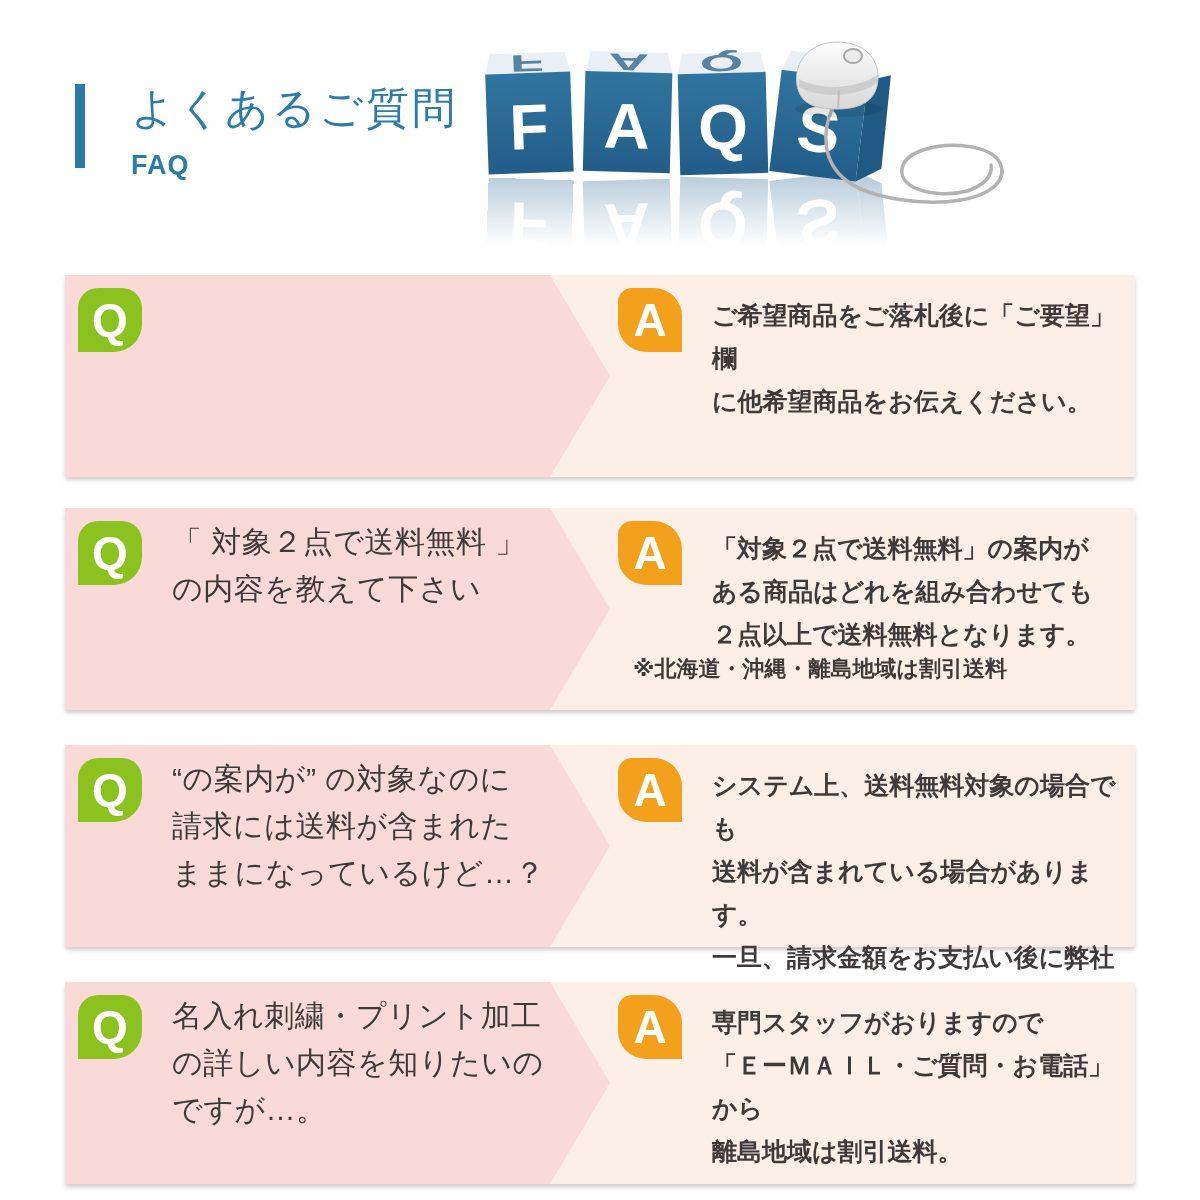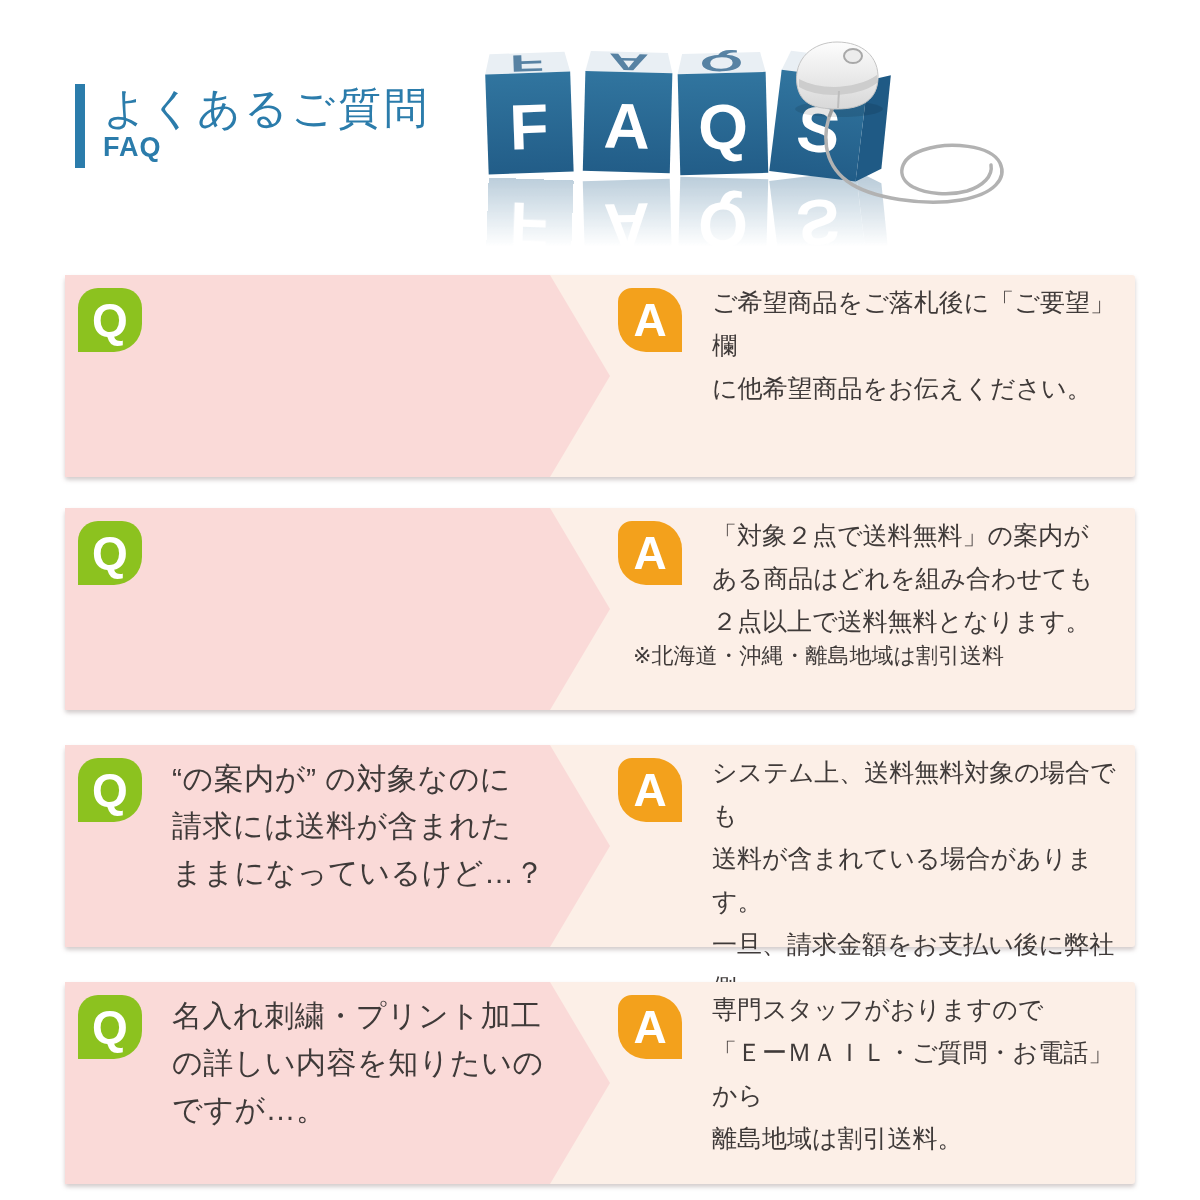--- a/index.html
+++ b/index.html
@@ -2,24 +2,24 @@
 <html style="--accent_blue: #2b7cab; --question_bg: #fadad8; --answer_bg: #fcefe7; --q_badge_green: #8cc21f; --a_badge_orange: #f3a11c; --cube_blue: #2a6c9b; --text_dark: #3f3a39;"><head>
 <meta charset="utf-8">
 <style>
   html,body{margin:0;padding:0;}
   body{
     width:1200px;height:1200px;position:relative;background:#ffffff;overflow:hidden;
     font-family:"Liberation Sans","DejaVu Sans",sans-serif;
     color:var(--text_dark,#3f3a39);
   }
   
-  .header{position:absolute;left:75px;top:84px;display:flex;align-items:stretch;}
+  .header{position:absolute;left:75px;top:84px;display:flex;align-items:stretch;gap:28px;}
   .accent-bar{width:10px;height:84px;background:var(--accent_blue,#2b7cab);margin-right:18px;}
   .title{font-size:43px;letter-spacing:3px;color:var(--accent_blue,#2b7cab);line-height:48px;}
-  .subtitle{font-size:27px;font-weight:bold;color:var(--accent_blue,#2b7cab);margin-top:0;letter-spacing:1px;}
+  .subtitle{font-size:27px;font-weight:bold;color:var(--accent_blue,#2b7cab);margin-top:18px;letter-spacing:1px;}
   
   .graphic{position:absolute;left:455px;top:15px;width:560px;height:250px;}
   .cubeletter{font-size:64px;font-weight:bold;fill:#ffffff;text-anchor:middle;
     font-family:"Liberation Sans","DejaVu Sans",sans-serif;}
   .topletter{font-size:56px;font-weight:bold;fill:#33678f;opacity:.8;text-anchor:middle;
     font-family:"Liberation Sans","DejaVu Sans",sans-serif;}
   
   .rows{position:absolute;left:65px;top:275px;width:1070px;}
   .faq-row{
     position:relative;width:1070px;height:202px;margin-bottom:35px;
@@ -36,21 +36,21 @@
     position:absolute;top:13px;width:64px;height:64px;
     display:flex;align-items:center;justify-content:center;
     color:#ffffff;font-size:46px;font-weight:bold;line-height:1;
   }
   .q-badge{left:13px;background:var(--q_badge_green,#8cc21f);border-radius:20px 20px 28px 0;}
   .a-badge{left:553px;background:var(--a_badge_orange,#f3a11c);border-radius:14px 28px 0 28px;}
   .q-text{
     position:absolute;left:107px;top:10px;width:430px;
     font-size:30px;line-height:47px;letter-spacing:0.5px;white-space:pre-line;
   }
-  .a-text{position:absolute;left:568px;top:6px;width:505px;}
+  .a-text{position:absolute;left:568px;top:19px;width:505px;font-weight:bold;}
   .a-main{font-size:25px;line-height:43px;white-space:pre-line;padding-left:79px;}
   .a-note{font-size:22px;line-height:29px;white-space:pre-line;margin-top:-2px;}
   .a-note:empty{display:none;}
 </style>
 </head>
 <body>
 
 <div class="header">
   <div class="accent-bar"></div>
   <div>
@@ -139,20 +139,22 @@
       <div class="a-main">ご希望商品をご落札後に「ご要望」欄
 に他希望商品をお伝えください。</div>
     </div>
   </div>
 
   <div class="faq-row">
     <div class="q-block">
       <div class="badge q-badge">
         <span>Q</span>
       </div>
+      <div class="q-text">「 対象２点で送料無料 」
+の内容を教えて下さい</div>
     </div>
     <div class="badge a-badge">
       <span>A</span>
     </div>
     <div class="a-text">
       <div class="a-main">「対象２点で送料無料」の案内が
 ある商品はどれを組み合わせても
 ２点以上で送料無料となります。</div>
       <div class="a-note">※北海道・沖縄・離島地域は割引送料</div>
     </div>

